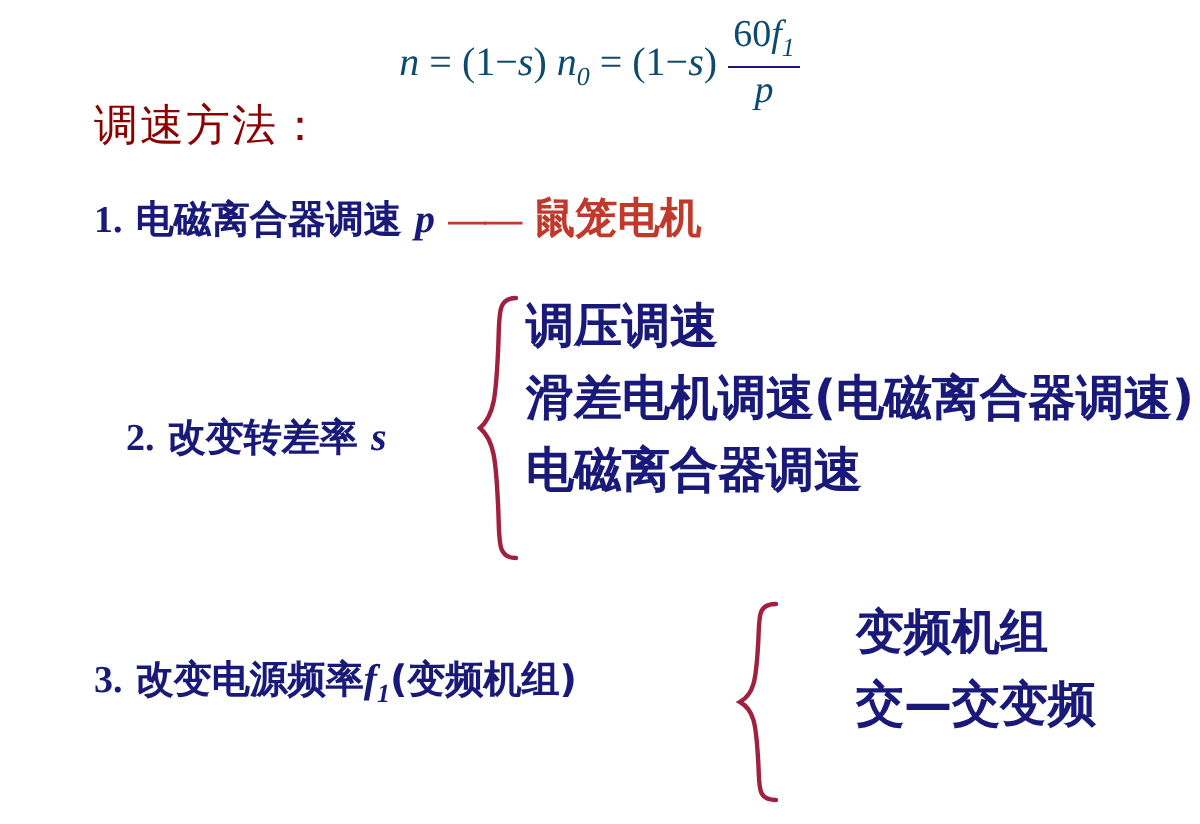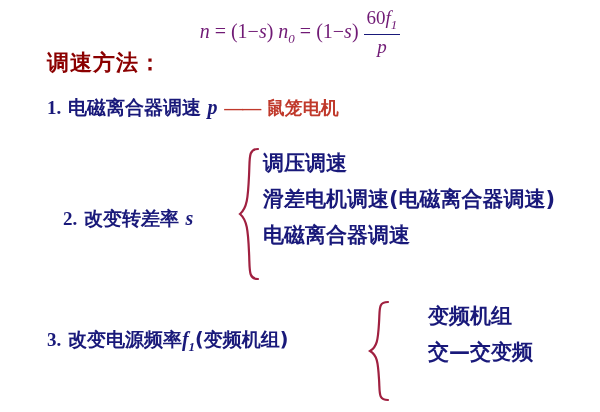--- a/index.html
+++ b/index.html
@@ -22,21 +22,21 @@
 
   
   .formula {
     position: absolute;
     top: 8px;
     left: 0;
     width: 600px;
     text-align: center;
     font-family: "Liberation Serif", serif;
     font-size: 20px;
-    color: #701a75;
+    color: #0c4a6e;
     white-space: nowrap;
   }
   .formula .it { font-style: italic; }
   .formula .sub {
     font-size: 13px;
     vertical-align: sub;
     font-style: italic;
   }
   .frac {
     display: inline-block;
@@ -58,21 +58,21 @@
     font-size: 19px;
     font-style: italic;
   }
 
   
   .sec-title {
     position: absolute;
     top: 48px;
     left: 47px;
     font-family: "DejaVu Sans", sans-serif;
-    font-weight: bold;
+    font-weight: normal;
     font-size: 22px;
     color: #8b0000;
     letter-spacing: 1px;
   }
 
   
   .item {
     position: absolute;
     font-family: "DejaVu Sans", sans-serif;
     font-weight: bold;
@@ -105,29 +105,29 @@
   .dash {
     color: #c0392b;
     font-family: "Liberation Serif", serif;
     font-weight: bold;
     letter-spacing: -1px;
   }
   .red-label {
     color: #c0392b;
     font-family: "DejaVu Sans", sans-serif;
     font-weight: bold;
-    font-size: 18px;
+    font-size: 21px;
   }
 
   
   .sublist {
     position: absolute;
     font-family: "DejaVu Sans", sans-serif;
     font-weight: bold;
-    font-size: 21px;
+    font-size: 24px;
     color: #19197a;
     white-space: nowrap;
     line-height: 30px;
   }
   #sublist2 { top: 148px; left: 263px; }
   #sublist2 div { margin-bottom: 6px; }
   #sublist3 { top: 301px; left: 392px; margin-left: 36px; }
   #sublist3 div { margin-bottom: 6px; }
 
   

